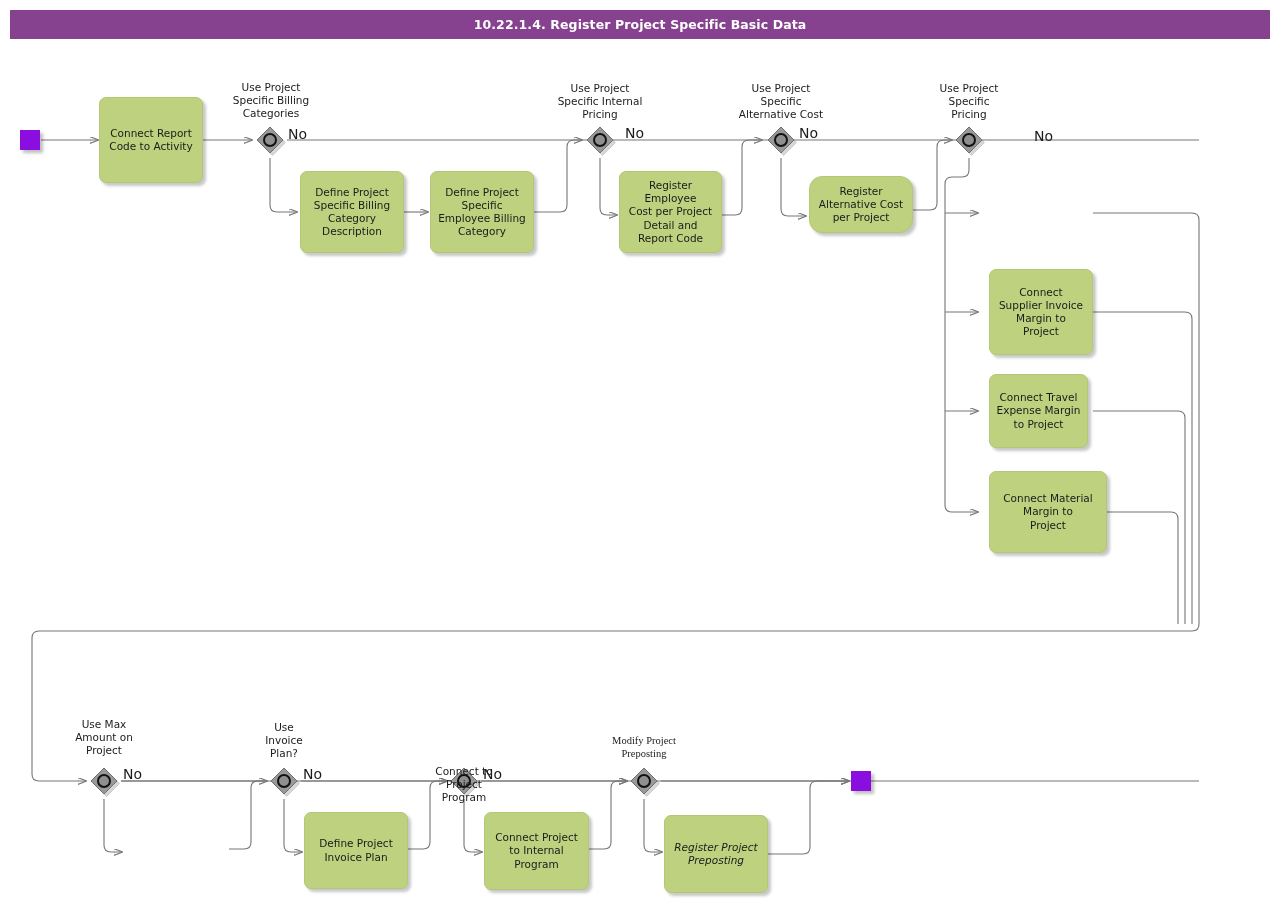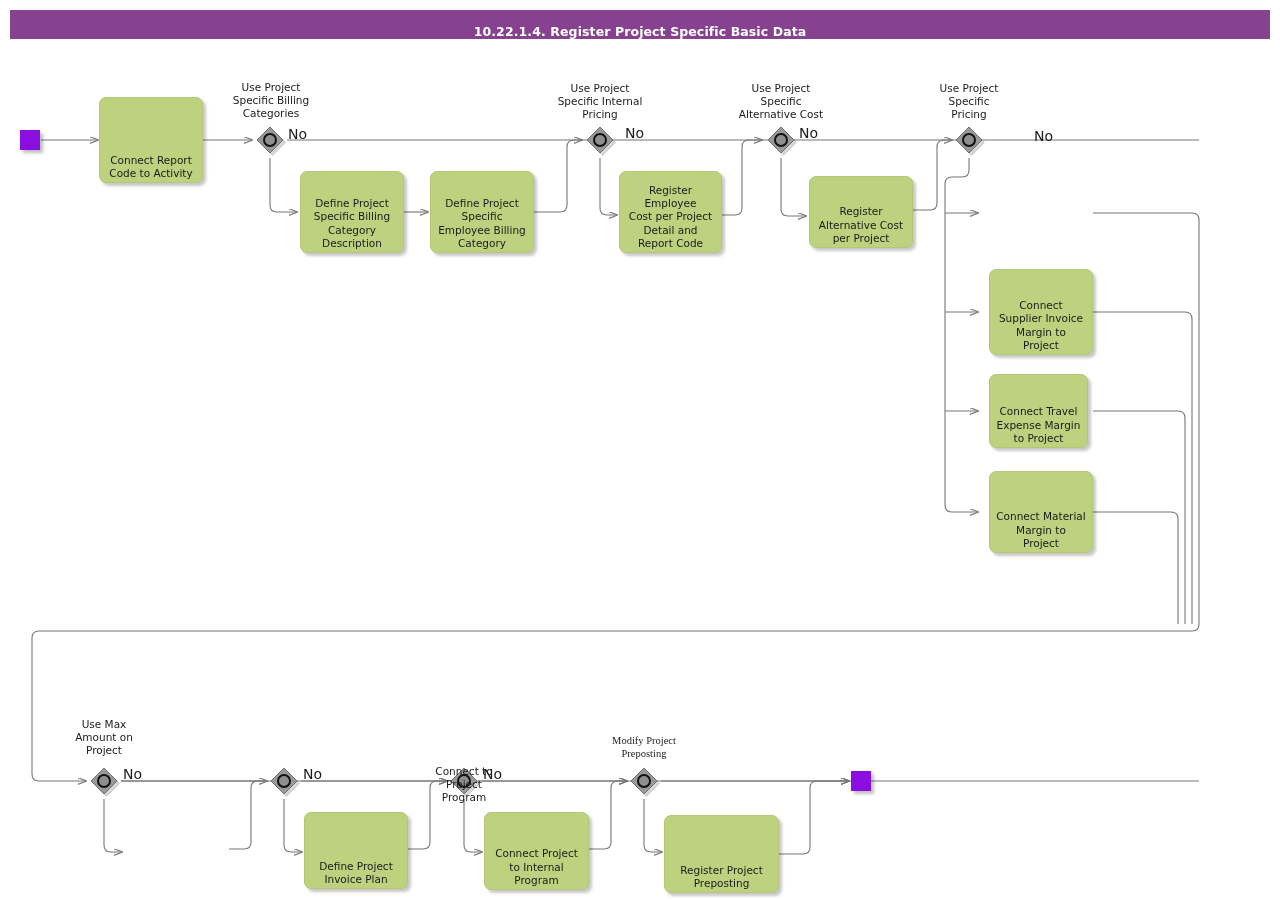--- a/index.html
+++ b/index.html
@@ -1,30 +1,30 @@
 <!DOCTYPE html>
 <html><head>
 <meta charset="utf-8">
 <style>
   html,body{margin:0;padding:0;background:#ffffff;}
   body{width:1280px;height:900px;position:relative;overflow:hidden;
        font-family:"DejaVu Sans","Liberation Sans",sans-serif;}
 
   #titlebar{position:absolute;left:10px;top:10px;width:1260px;height:29px;
-            background:#86418f;color:#ffffff;display:flex;align-items:flex-end;
+            background:#86418f;color:#ffffff;display:flex;align-items:center;
             justify-content:center;font-size:12.5px;font-weight:bold;
             letter-spacing:0.1px;}
 
   #canvas{position:absolute;left:0;top:0;width:1280px;height:900px;}
 
   .node{position:absolute;box-sizing:border-box;}
 
   .task{background:#bed17f;border:1px solid #b3c777;border-radius:7px;
         box-shadow:3px 3px 3px rgba(0,0,0,0.22);
-        display:flex;align-items:flex-end;justify-content:center;text-align:center;
+        display:flex;align-items:center;justify-content:center;text-align:center;
         color:#1b1b1b;font-size:10.5px;line-height:13.2px;padding:2px 4px;}
 
   .event{background:#8a0ee0;box-shadow:3px 3px 3px rgba(0,0,0,0.25);
          width:20px;height:20px;}
 
   .gw{width:32px;height:32px;}
   .gw svg{display:block;overflow:visible;}
 
   .gwlabel{position:absolute;text-align:center;font-size:10.5px;
            line-height:13px;color:#1b1b1b;white-space:pre-line;}
@@ -120,59 +120,59 @@
 Category</span>
   </div>
 
   <div class="node task" style="left:619px;top:171px;width:103px;height:82px;">
     <span style="white-space:pre-line">Register Employee
 Cost per Project
 Detail and
 Report Code</span>
   </div>
 
-  <div class="node task" style="left:809px;top:176px;width:104px;height:72px;">
+  <div class="node task" style="left:809px;top:176px;width:104px;height:57px;border-radius:13px;">
     <span style="white-space:pre-line">Register
 Alternative Cost
 per Project</span>
   </div>
 
 
   <div class="node task" style="left:989px;top:269px;width:104px;height:86px;">
     <span style="white-space:pre-line">Connect
 Supplier Invoice
 Margin to
 Project</span>
   </div>
 
   <div class="node task" style="left:989px;top:374px;width:99px;height:74px;">
     <span style="white-space:pre-line">Connect Travel
 Expense Margin
 to Project</span>
   </div>
 
-  <div class="node task" style="left:989px;top:471px;width:104px;height:82px;">
+  <div class="node task" style="left:989px;top:471px;width:118px;height:82px;">
     <span style="white-space:pre-line">Connect Material
 Margin to
 Project</span>
   </div>
 
 
   <div class="node task" style="left:304px;top:812px;width:104px;height:77px;">
     <span style="white-space:pre-line">Define Project
 Invoice Plan</span>
   </div>
 
   <div class="node task" style="left:484px;top:812px;width:105px;height:78px;">
     <span style="white-space:pre-line">Connect Project
 to Internal
 Program</span>
   </div>
 
-  <div class="node task" style="left:664px;top:815px;width:115px;height:78px;">
+  <div class="node task" style="left:664px;top:815px;width:104px;height:78px;font-style:italic;">
     <span style="white-space:pre-line">Register Project
 Preposting</span>
   </div>
 
   <div class="node gw" style="left:254px;top:124px;">
     <svg width="32" height="32" viewBox="0 0 32 32">
       <path d="M16,3 L29,16 L16,29 L3,16 Z" fill="#8f8f8f" stroke="#6f6f6f" stroke-width="1" transform="translate(2.5,2.5)" opacity="0.35"></path>
       <path d="M16,3 L29,16 L16,29 L3,16 Z" fill="#999999" stroke="#6f6f6f" stroke-width="1"></path>
       <circle cx="16" cy="16" r="6" fill="#8f8f8f" stroke="#111111" stroke-width="2"></circle>
     </svg>
@@ -230,20 +230,23 @@
 Project</div>
   <div class="edgelabel" style="left:123px;top:766px;">No</div>
 
   <div class="node gw" style="left:268px;top:765px;">
     <svg width="32" height="32" viewBox="0 0 32 32">
       <path d="M16,3 L29,16 L16,29 L3,16 Z" fill="#8f8f8f" stroke="#6f6f6f" stroke-width="1" transform="translate(2.5,2.5)" opacity="0.35"></path>
       <path d="M16,3 L29,16 L16,29 L3,16 Z" fill="#999999" stroke="#6f6f6f" stroke-width="1"></path>
       <circle cx="16" cy="16" r="6" fill="#8f8f8f" stroke="#111111" stroke-width="2"></circle>
     </svg>
   </div>
+  <div class="gwlabel" style="left:224px;top:721px;width:120px;">Use
+Invoice
+Plan?</div>
   <div class="edgelabel" style="left:303px;top:766px;">No</div>
 
   <div class="node gw" style="left:448px;top:765px;">
     <svg width="32" height="32" viewBox="0 0 32 32">
       <path d="M16,3 L29,16 L16,29 L3,16 Z" fill="#8f8f8f" stroke="#6f6f6f" stroke-width="1" transform="translate(2.5,2.5)" opacity="0.35"></path>
       <path d="M16,3 L29,16 L16,29 L3,16 Z" fill="#999999" stroke="#6f6f6f" stroke-width="1"></path>
       <circle cx="16" cy="16" r="6" fill="#8f8f8f" stroke="#111111" stroke-width="2"></circle>
     </svg>
   </div>
   <div class="gwlabel" style="left:404px;top:721px;width:120px;margin-top:44px;">Connect to

